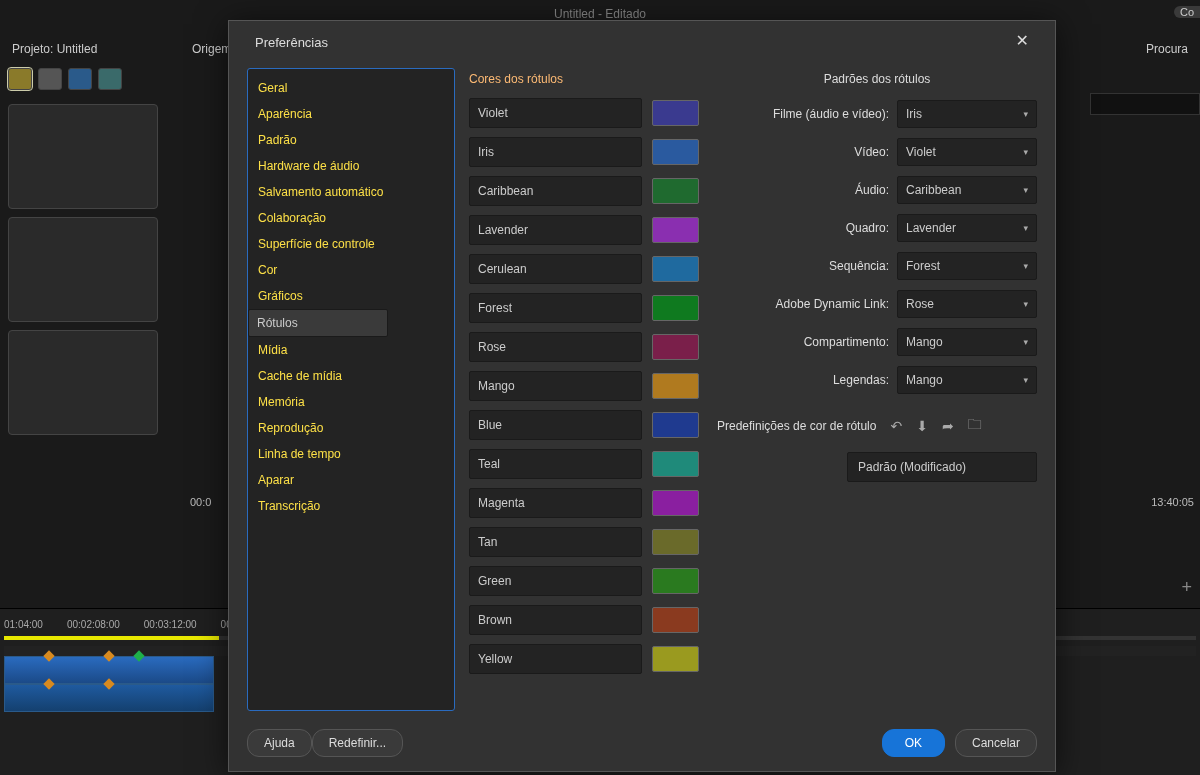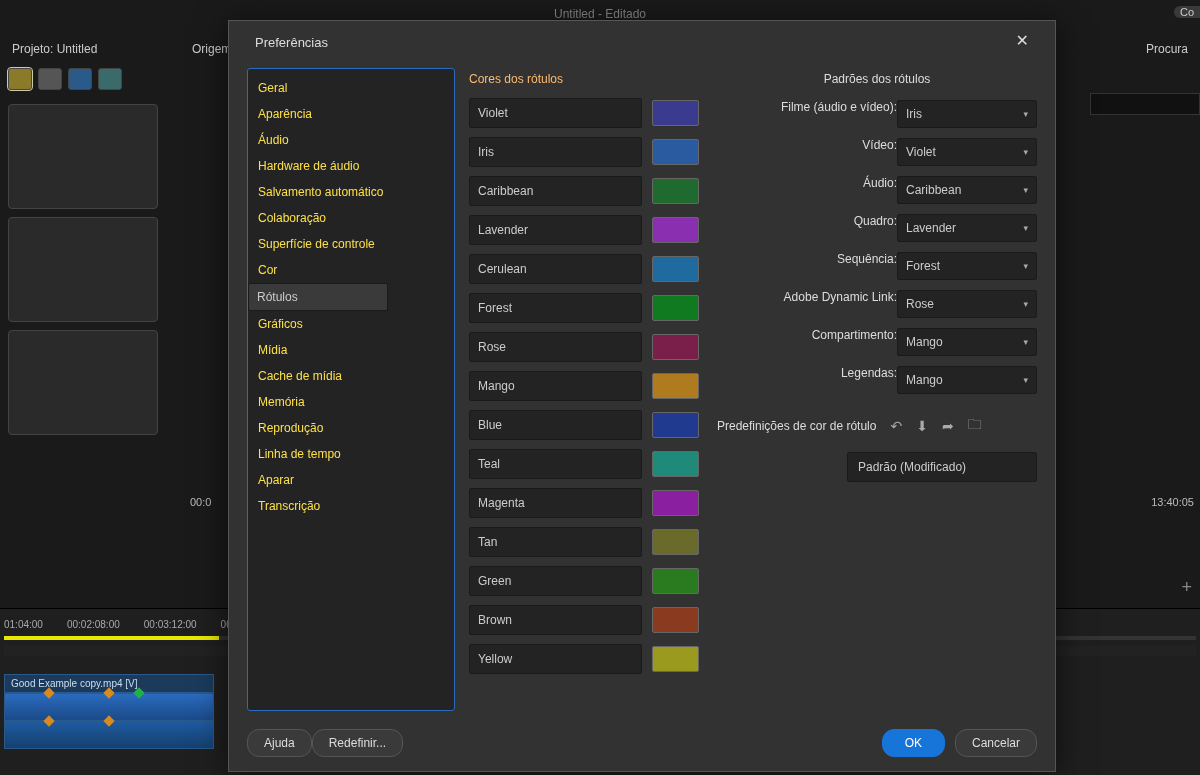--- a/index.html
+++ b/index.html
@@ -40,21 +40,21 @@
 .sb-item { padding:6px 10px; font-size:12px; color:#fde047; cursor:pointer; }
 .sb-item.sel { background:#3a3a3a; }
 .content { flex:1; display:flex; gap:18px; }
 .col-colors { width:230px; }
 .sec-title { font-size:12px; color:#fdba74; margin:4px 0 12px 0; }
 .color-row { display:flex; gap:10px; margin-bottom:9px; align-items:center; }
 .name-input { flex:1; background:#232323; border:1px solid #1a1a1a; color:#ccc; padding:7px 8px; font-size:12px; border-radius:2px; }
 .swatch { width:60px; height:26px; border:1px solid #666; border-radius:2px; }
 .col-defs { flex:1; }
 .def-title { text-align:center; font-size:12px; color:#ddd; margin:4px 0 14px 0; }
-.def-row { display:flex; gap:0; margin-bottom:10px; }
+.def-row { display:flex; align-items:center; gap:8px; margin-bottom:10px; }
 .def-label { flex:1; text-align:right; font-size:12px; color:#ddd; }
 .sel { width:140px; background:#232323; border:1px solid #1a1a1a; color:#ccc; padding:6px 8px; font-size:12px; border-radius:2px; display:flex; justify-content:space-between; align-items:center; }
 .chev { font-size:9px; color:#aaa; }
 .preset-row { display:flex; align-items:center; gap:14px; margin-top:20px; font-size:12px; color:#ddd; }
 .ico { color:#aaa; font-size:14px; }
 .preset-field { margin-top:14px; margin-left:130px; width:190px; background:#232323; border:1px solid #1a1a1a; color:#ccc; padding:7px 10px; font-size:12px; border-radius:2px; }
 .dlg-footer { display:flex; justify-content:space-between; padding:6px 18px 14px 18px; }
 .foot-left { display:flex; }
 .foot-right { display:flex; gap:10px; }
 .btn { background:#3a3a3a; border:1px solid #555; color:#ddd; padding:6px 16px; font-size:12px; border-radius:12px; cursor:pointer; }
@@ -101,21 +101,20 @@
         <span>00:02:08:00</span>
         <span>00:03:12:00</span>
         <span>00:04</span>
         <span></span>
         <span>00</span>
         <span>00:17:04:00</span>
         <span>00:18:08:00</span>
       </div>
     <div class="tl-bar"></div>
     <div class="tl-bar2"></div>
-    <div class="clip-hd">Good Example copy.mp4 [V]</div>
     <div class="clip-body">
       <span class="m" style="left:40px;background:#d88a1f"></span>
       <span class="m" style="left:100px;background:#d88a1f"></span>
       <span class="m" style="left:130px;background:#1fb04a"></span>
     </div>
     <div class="clip-body" style="background:linear-gradient(#1f5a9f,#14406f)">
       <span class="m" style="left:40px;background:#d88a1f"></span>
       <span class="m" style="left:100px;background:#d88a1f"></span>
     </div>
   </div>
@@ -123,28 +122,28 @@
 
 <div class="dialog">
   <div class="dlg-title">
     <span>Preferências</span>
     <span class="close-x">✕</span>
   </div>
   <div class="dlg-body">
     <div class="sidebar" id="sb">
         <div class="sb-item">Geral</div>
         <div class="sb-item">Aparência</div>
-        <div class="sb-item">Áudio</div>
+        <div class="sb-item">Padrão</div>
         <div class="sb-item">Hardware de áudio</div>
         <div class="sb-item">Salvamento automático</div>
         <div class="sb-item">Colaboração</div>
         <div class="sb-item">Superfície de controle</div>
         <div class="sb-item">Cor</div>
+        <div class="sb-item">Gráficos</div>
         <div class="sb-item sel">Rótulos</div>
-        <div class="sb-item">Gráficos</div>
         <div class="sb-item">Mídia</div>
         <div class="sb-item">Cache de mídia</div>
         <div class="sb-item">Memória</div>
         <div class="sb-item">Reprodução</div>
         <div class="sb-item">Linha de tempo</div>
         <div class="sb-item">Aparar</div>
         <div class="sb-item">Transcrição</div>
       </div>
     <div class="content">
       <div class="col-colors">

